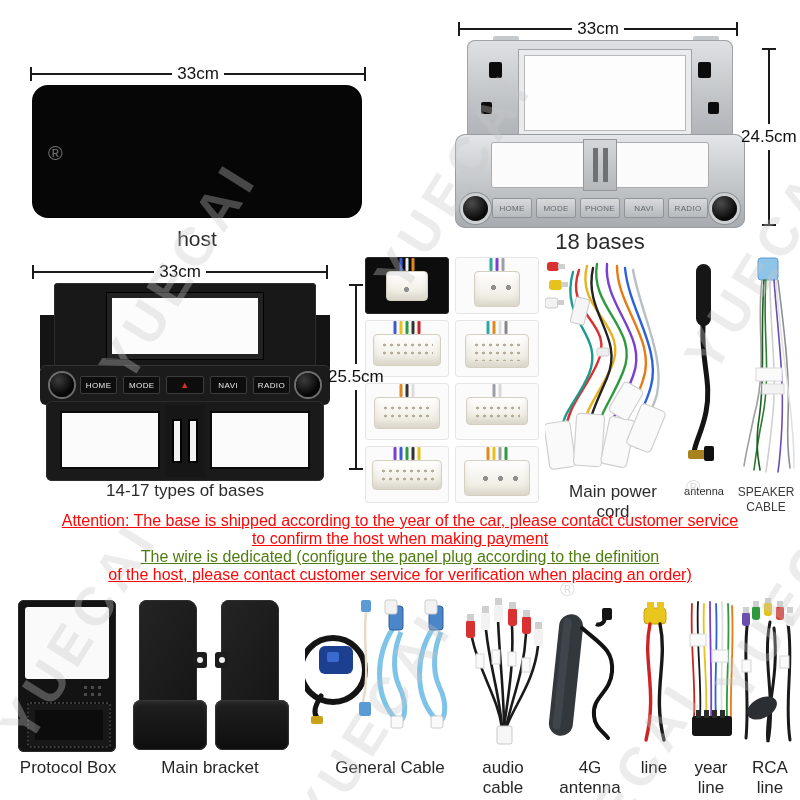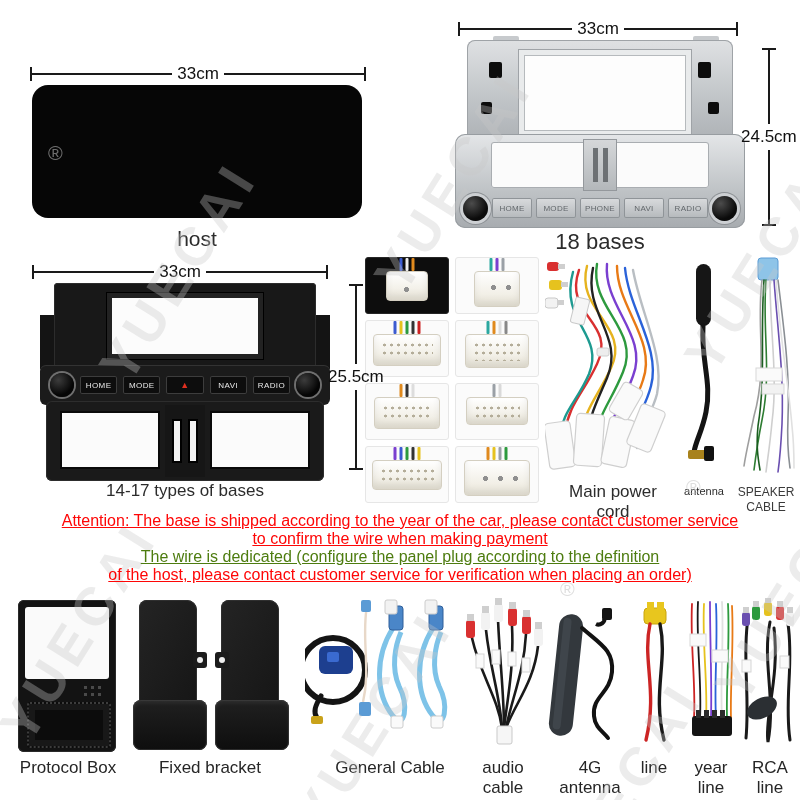--- a/index.html
+++ b/index.html
@@ -352,21 +352,21 @@
       <path d="M26,24 C22,80 28,120 20,170 C18,190 20,202 22,214" stroke="#1b5e20"></path>
       <path d="M38,24 C42,82 50,124 54,170 C56,188 56,200 56,212" stroke="#e0e0e0"></path>
     </g>
     <rect x="18" y="112" width="26" height="13" fill="#fafafa" stroke="#d8d8d8"></rect>
     <rect x="24" y="128" width="22" height="10" fill="#f2f2f2" stroke="#d8d8d8"></rect>
   </svg>
   <div class="caption" style="left:733px;top:485px;width:66px;font-size:12px;line-height:15px;color:#3a3a3a">SPEAKER CABLE</div>
 
   <div class="warning">
     <div style="color:#fe0606">Attention: The base is shipped according to the year of the car, please contact customer service</div>
-    <div style="color:#fe0606">to confirm the wire when making payment</div>
+    <div style="color:#fe0606">to confirm the host when making payment</div>
     <div style="color:#4d7c0f">The wire is dedicated (configure the panel plug according to the definition</div>
     <div style="color:#fe0606">of the host, please contact customer service for verification when placing an order)</div>
   </div>
 
   <div class="pbox">
     <div class="pbox-screen"></div>
     <div class="pbox-dots"></div>
     <div class="pbox-pad"></div>
   </div>
   <div class="bcap" style="left:10px;width:116px">Protocol Box</div>
@@ -374,21 +374,21 @@
   <div class="bracket" style="left:133px">
     <div class="brk-plate"></div>
       <div class="brk-ear" style="right:0"></div>
       <div class="brk-pocket"></div>
   </div>
   <div class="bracket" style="left:215px">
     <div class="brk-plate"></div>
       <div class="brk-ear" style="left:0"></div>
       <div class="brk-pocket"></div>
   </div>
-  <div class="bcap" style="left:140px;width:140px">Fixed bracket</div>
+  <div class="bcap" style="left:140px;width:140px">Main bracket</div>
 
   <svg class="art" style="left:305px;top:598px" width="150" height="158" viewBox="0 0 150 158">
     <circle cx="28" cy="72" r="32" fill="none" stroke="#141414" stroke-width="6"></circle>
     <rect x="14" y="48" width="34" height="28" rx="6" fill="#1d3f8f"></rect>
     <rect x="22" y="54" width="12" height="10" rx="2" fill="#3a6ad0"></rect>
     <path d="M16,98 C10,108 8,114 12,120" fill="none" stroke="#141414" stroke-width="5" stroke-linecap="round"></path>
     <rect x="6" y="118" width="12" height="8" rx="2" fill="#c9a21a"></rect>
     <path d="M62,8 C56,40 66,70 58,104" fill="none" stroke="#e8d8c8" stroke-width="2.4"></path>
     <rect x="56" y="2" width="10" height="12" rx="2" fill="#5b9bd5"></rect>
     <rect x="54" y="104" width="12" height="14" rx="2" fill="#5b9bd5"></rect>

